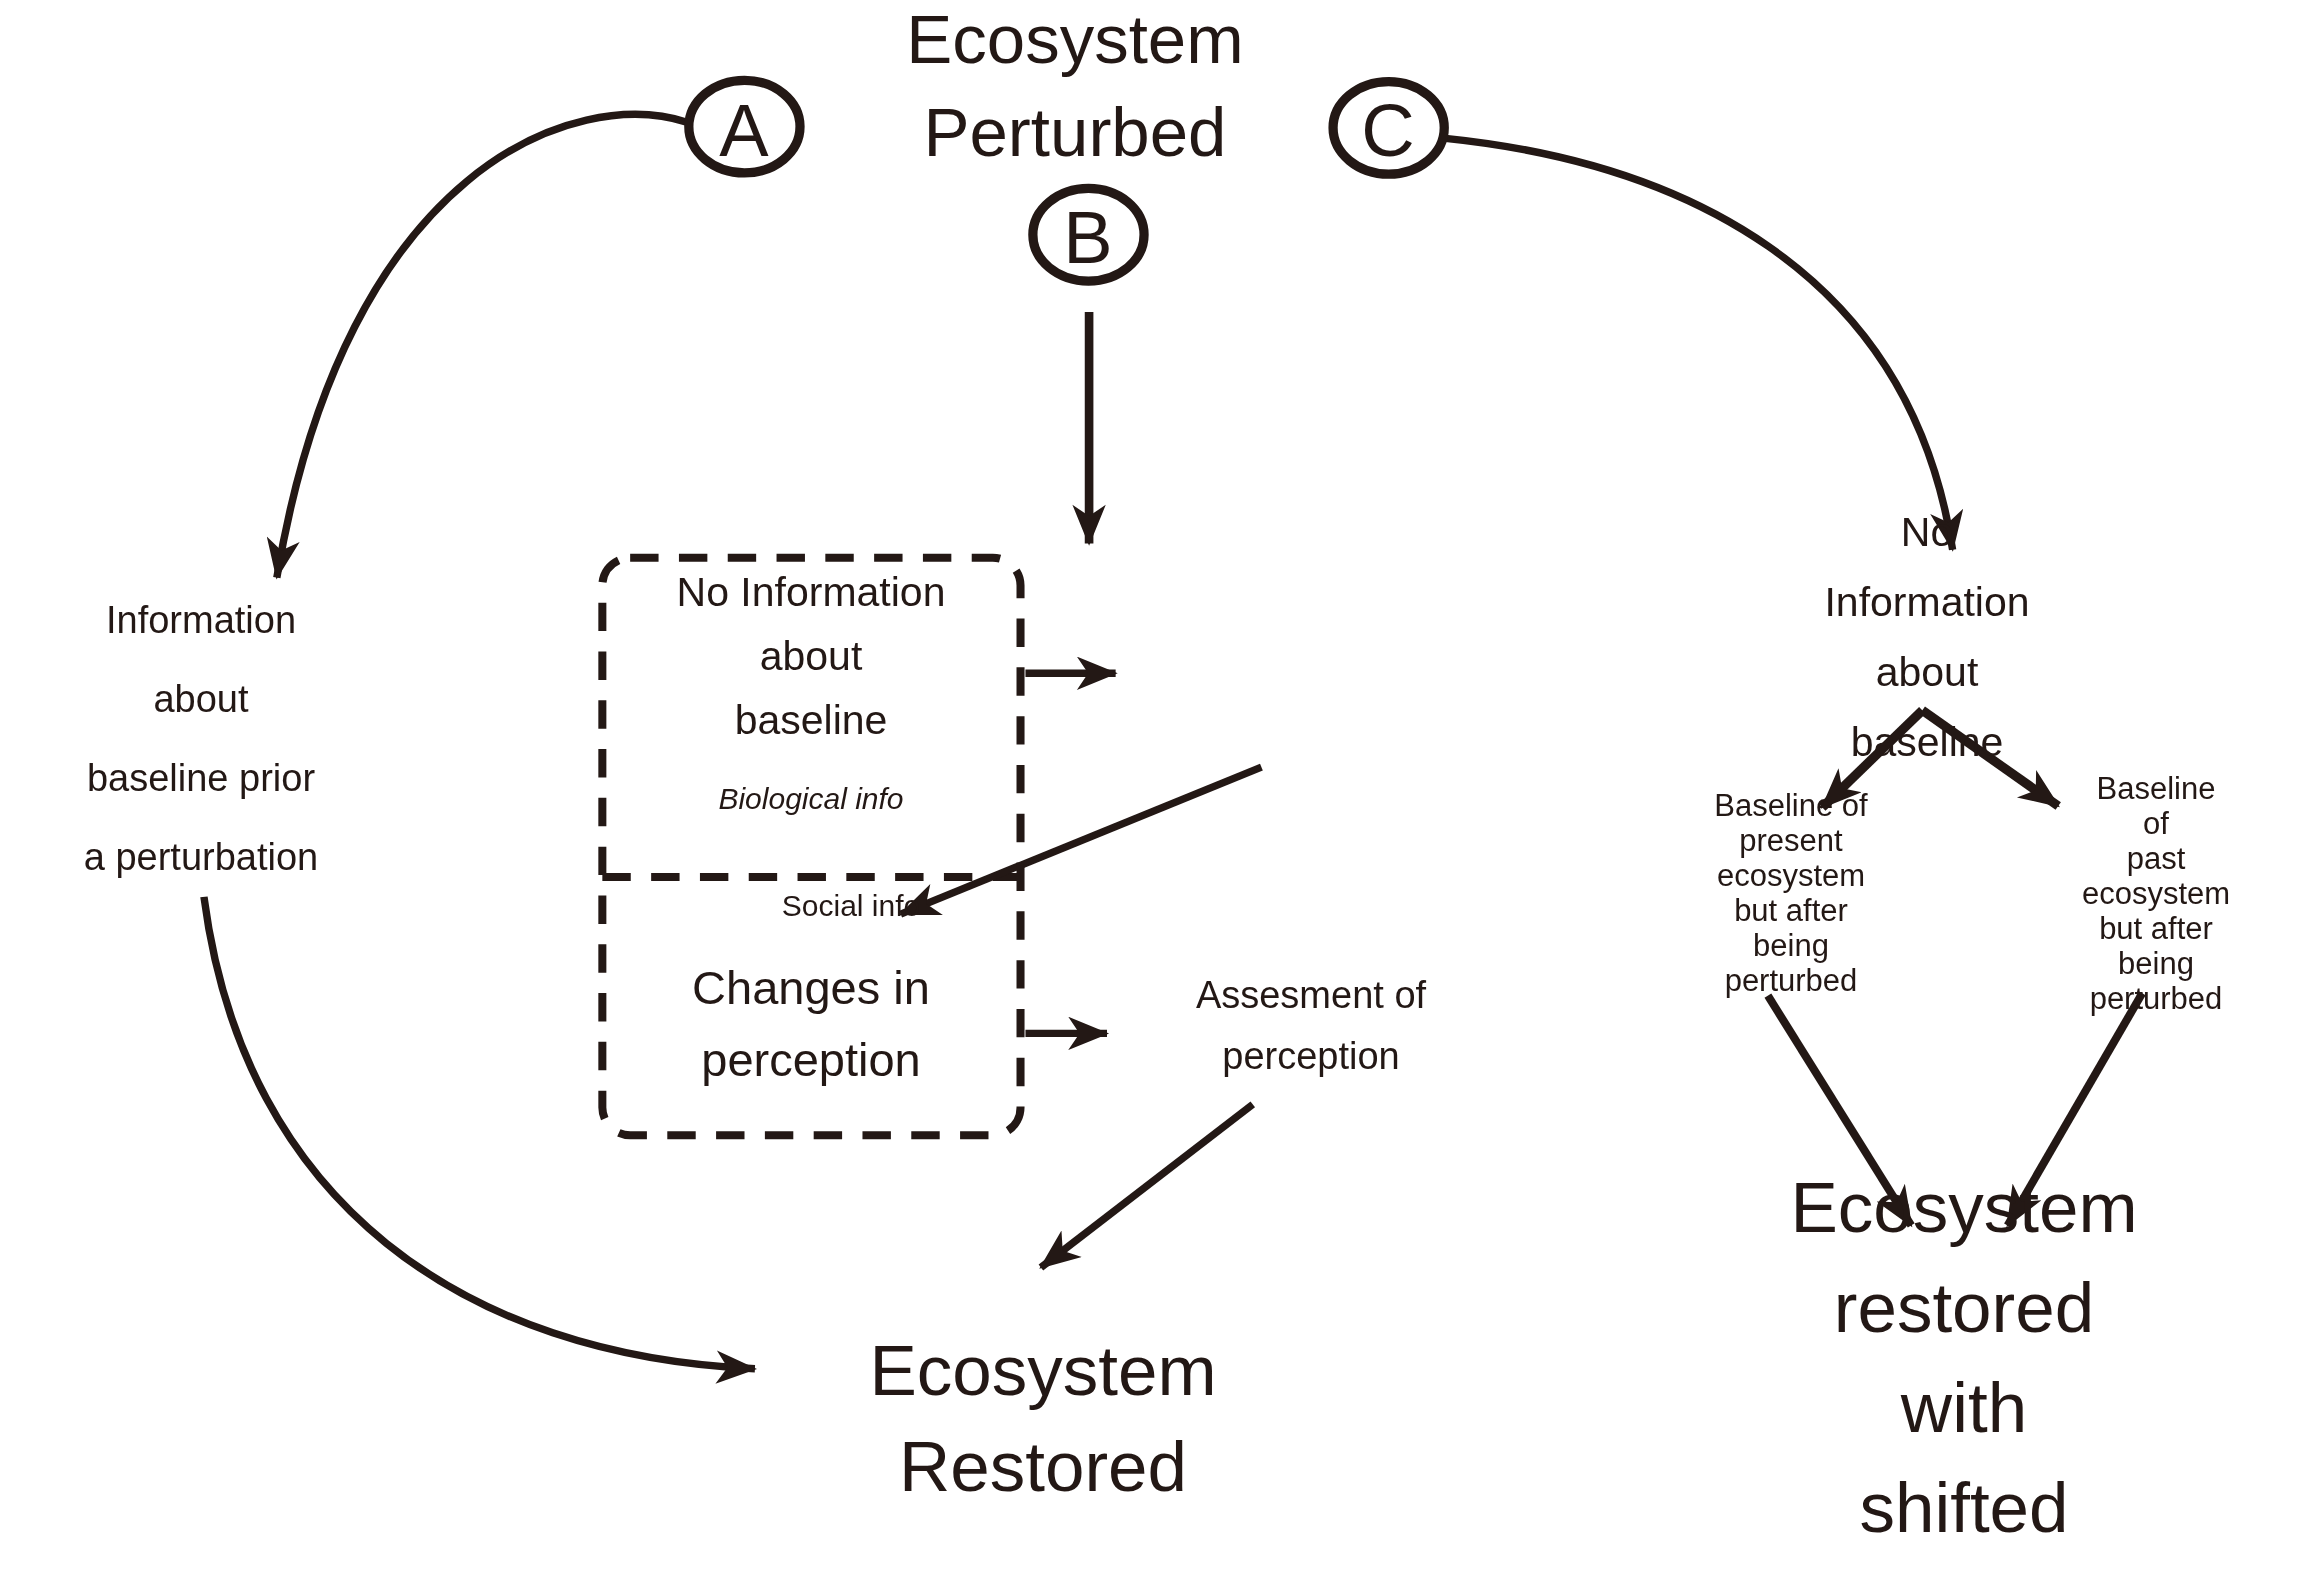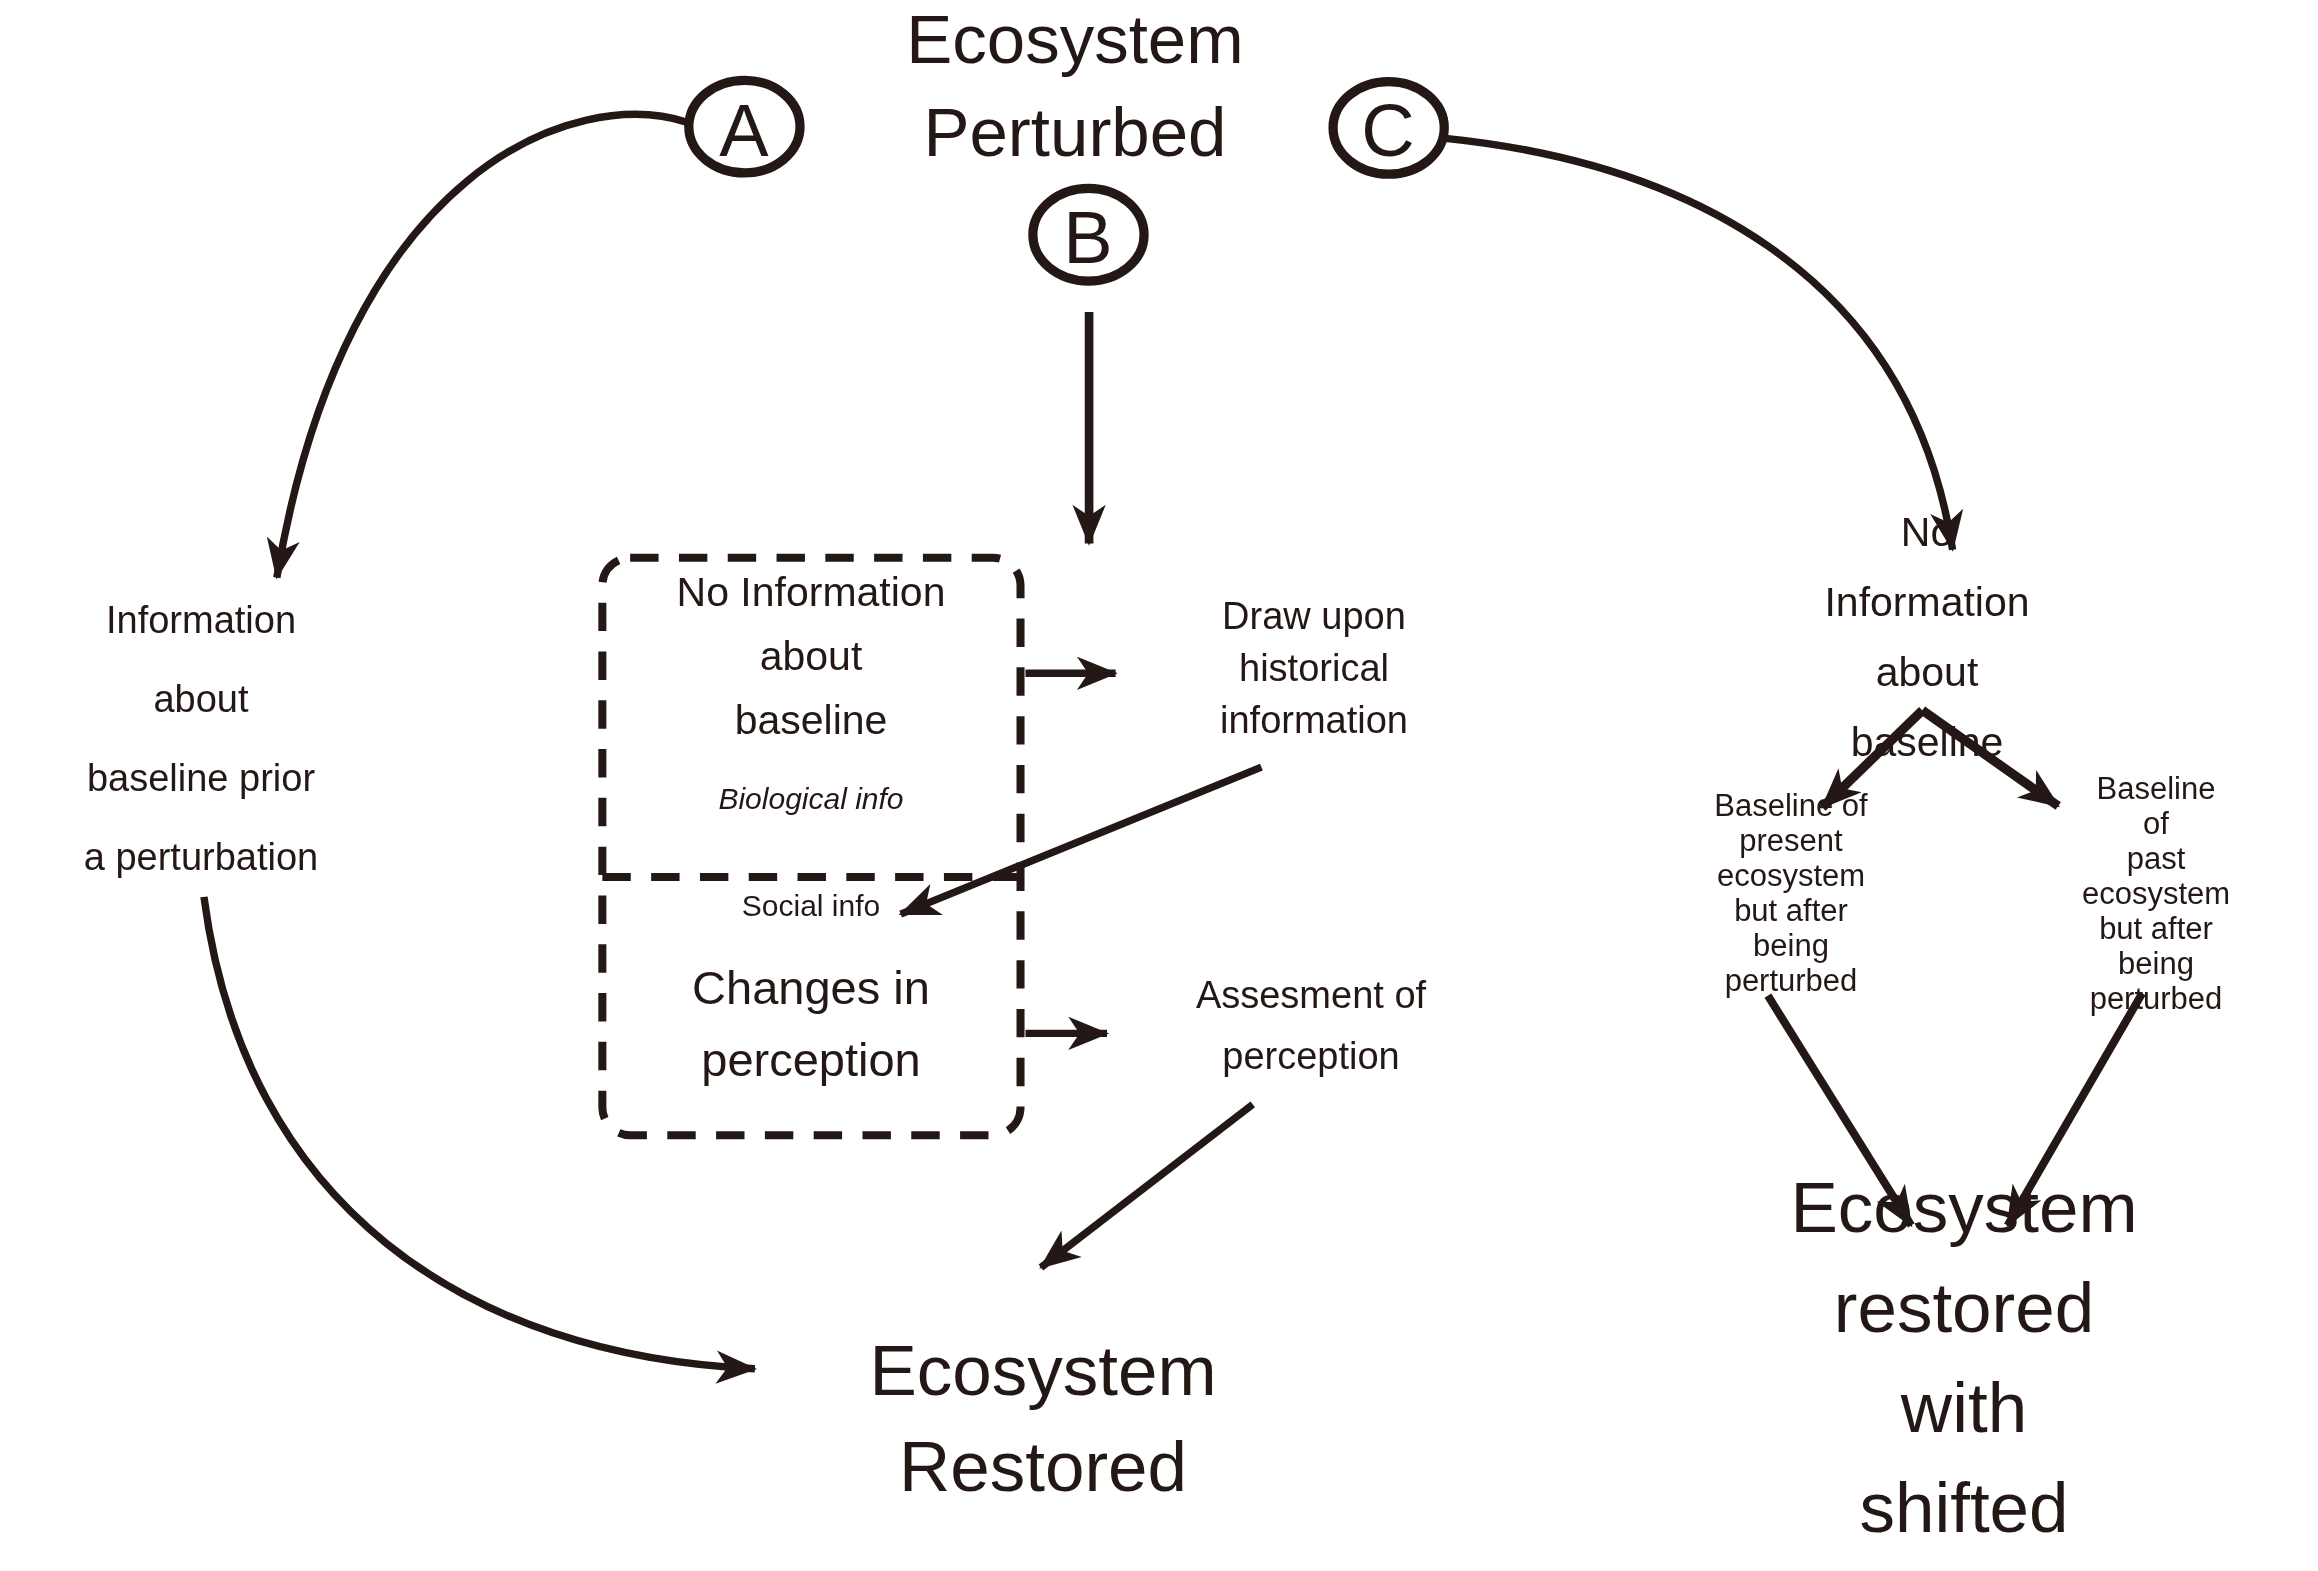--- a/index.html
+++ b/index.html
@@ -36,21 +36,21 @@
   .t-shifted     { left: 1964px; top: 1408px; font-size: 71px; line-height: 100px; }
   
   .t-circle      { font-size: 74px; }
   .t-ca          { left: 744px; top: 131px; }
   .t-cb          { left: 1088px; top: 238px; }
   .t-cc          { left: 1388px; top: 131px; }
   
   .t-leftinfo    { left: 201px;  top: 739px; font-size: 38px; line-height: 79px; }
   .t-boxnoinfo   { left: 811px; top: 656px; font-size: 41px; line-height: 64px; }
   .t-bio         { left: 811px; top: 798px; font-size: 30px; line-height: 35px; font-style: italic; }
-  .t-social      { left: 811px; top: 905px; font-size: 30px; line-height: 35px; }
+  .t-social      { left: 851px; top: 905px; font-size: 30px; line-height: 35px; }
   .t-changes     { left: 811px; top: 1024px; font-size: 47px; line-height: 72px; }
   .t-draw        { left: 1314px; top: 668px; font-size: 38px; line-height: 52px; }
   .t-assess      { left: 1311px; top: 1026px; font-size: 38px; line-height: 61px; }
   .t-rightnoinfo { left: 1927px; top: 637px; font-size: 41px; line-height: 70px; }
   .t-present     { left: 1791px; top: 893px; font-size: 31px; line-height: 35px; }
   .t-past        { left: 2156px; top: 893px; font-size: 31px; line-height: 35px; }
 </style>
 </head>
 <body>
 
@@ -100,23 +100,20 @@
 a perturbation</div>
 
   <div class="node t-boxnoinfo">No Information
 about
 baseline</div>
   <div class="node t-bio">Biological info</div>
   <div class="node t-social">Social info</div>
   <div class="node t-changes">Changes in
 perception</div>
 
-  <div class="node t-draw">Draw upon
-historical
-information</div>
   <div class="node t-assess">Assesment of
 perception</div>
   <div class="node t-restored">Ecosystem
 Restored</div>
 
   <div class="node t-rightnoinfo">No Information
 about baseline</div>
   <div class="node t-present">Baseline of
 present ecosystem
 but after

